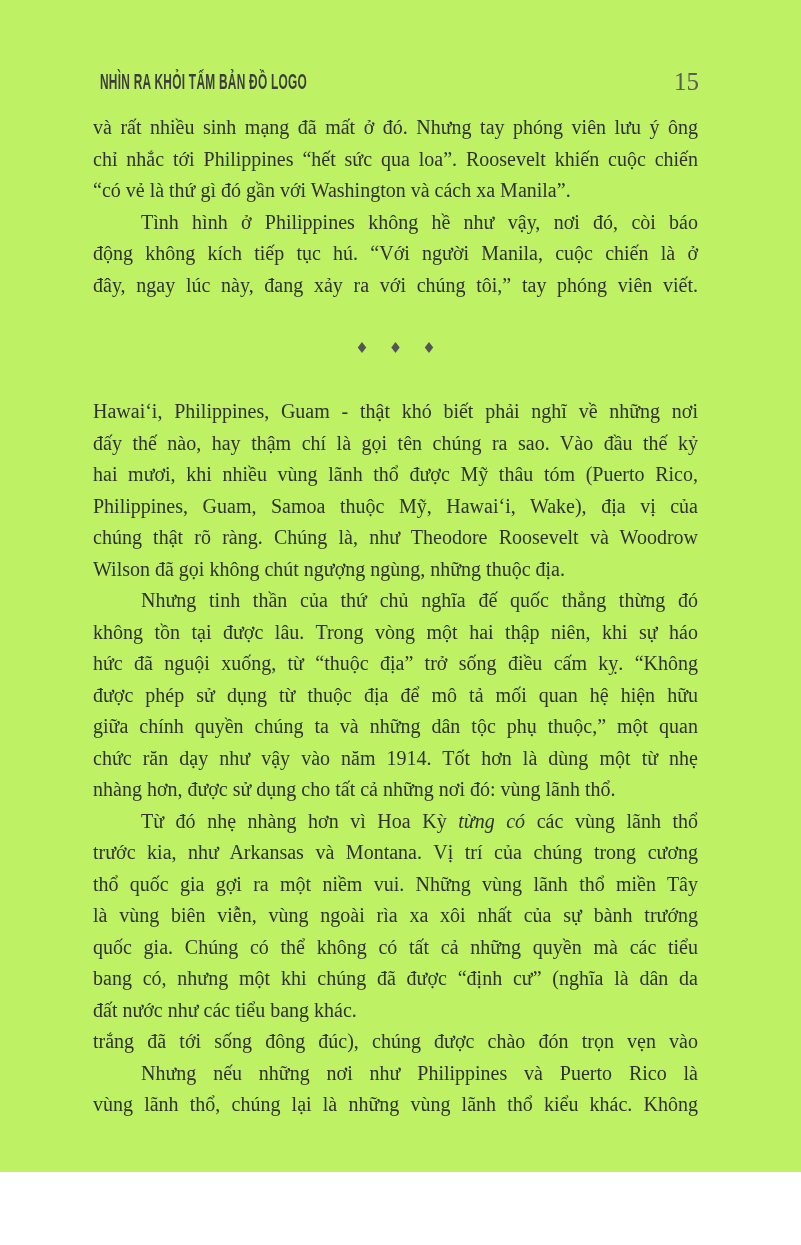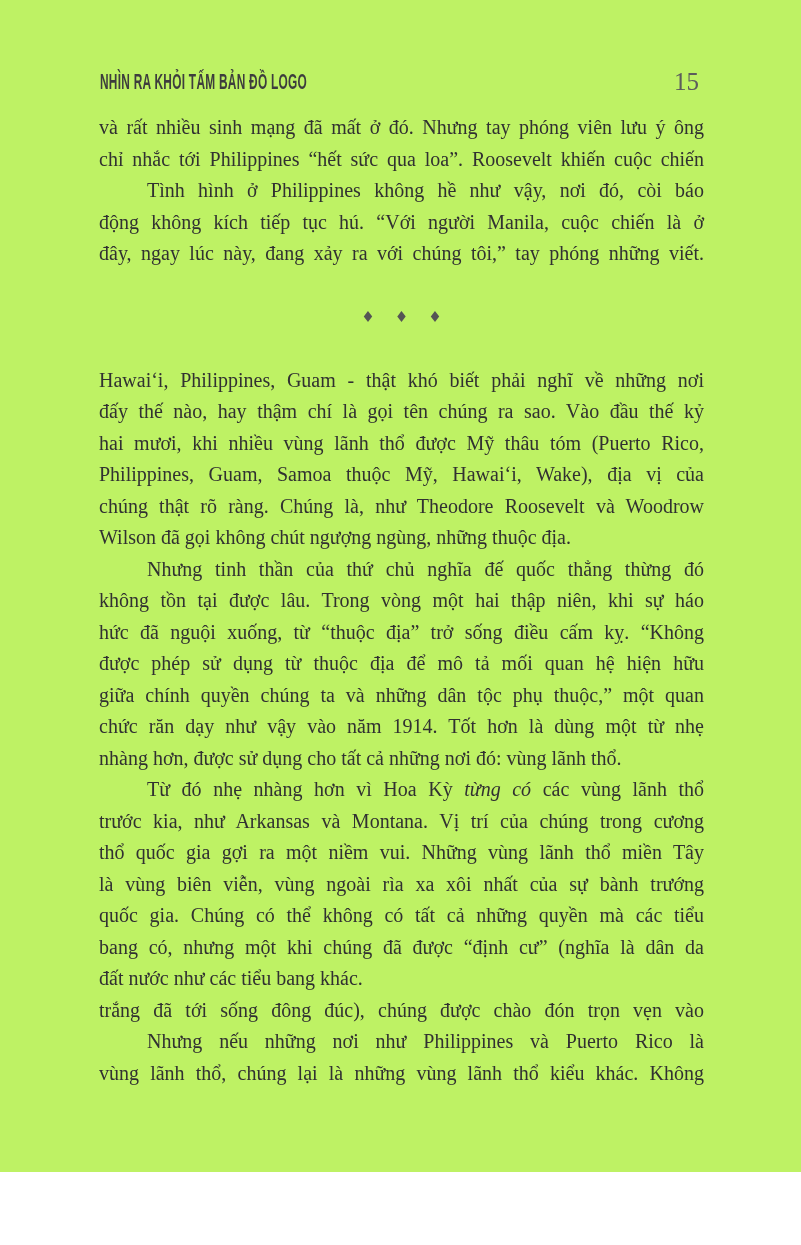--- a/index.html
+++ b/index.html
@@ -39,21 +39,21 @@
   }
   .page-number {
     font-family: "Liberation Serif", "DejaVu Serif", serif;
     font-size: 25px;
     line-height: 24px;
     color: #5c5c5c;
   }
   .text-block {
     position: absolute;
     top: 112px;
-    left: 99px;
+    left: 93px;
     width: 605px;
   }
   .para {
     margin: 0;
   }
   .line {
     font-size: 20px;
     line-height: 31.5px;
     text-align: justify;
     text-align-last: justify;
@@ -89,25 +89,26 @@
 <div class="page">
   <div class="running-header">
     <span class="running-title">NHÌN RA KHỎI TẤM BẢN ĐỒ LOGO</span>
     <span class="page-number">15</span>
   </div>
 
   <div class="text-block">
       <div class="para">
         <div class="line">và rất nhiều sinh mạng đã mất ở đó. Nhưng tay phóng viên lưu ý ông</div>
         <div class="line">chỉ nhắc tới Philippines “hết sức qua loa”. Roosevelt khiến cuộc chiến</div>
+        <div class="line last">“có vẻ là thứ gì đó gần với Washington và cách xa Manila”.</div>
       </div>
       <div class="para">
         <div class="line indent">Tình hình ở Philippines không hề như vậy, nơi đó, còi báo</div>
         <div class="line">động không kích tiếp tục hú. “Với người Manila, cuộc chiến là ở</div>
-        <div class="line">đây, ngay lúc này, đang xảy ra với chúng tôi,” tay phóng những viết.</div>
+        <div class="line">đây, ngay lúc này, đang xảy ra với chúng tôi,” tay phóng viên viết.</div>
       </div>
       <div class="separator">
         <span class="diamond">♦</span>
         <span class="diamond">♦</span>
         <span class="diamond">♦</span>
       </div>
       <div class="para">
         <div class="line">Hawai‘i, Philippines, Guam - thật khó biết phải nghĩ về những nơi</div>
         <div class="line">đấy thế nào, hay thậm chí là gọi tên chúng ra sao. Vào đầu thế kỷ</div>
         <div class="line">hai mươi, khi nhiều vùng lãnh thổ được Mỹ thâu tóm (Puerto Rico,</div>

